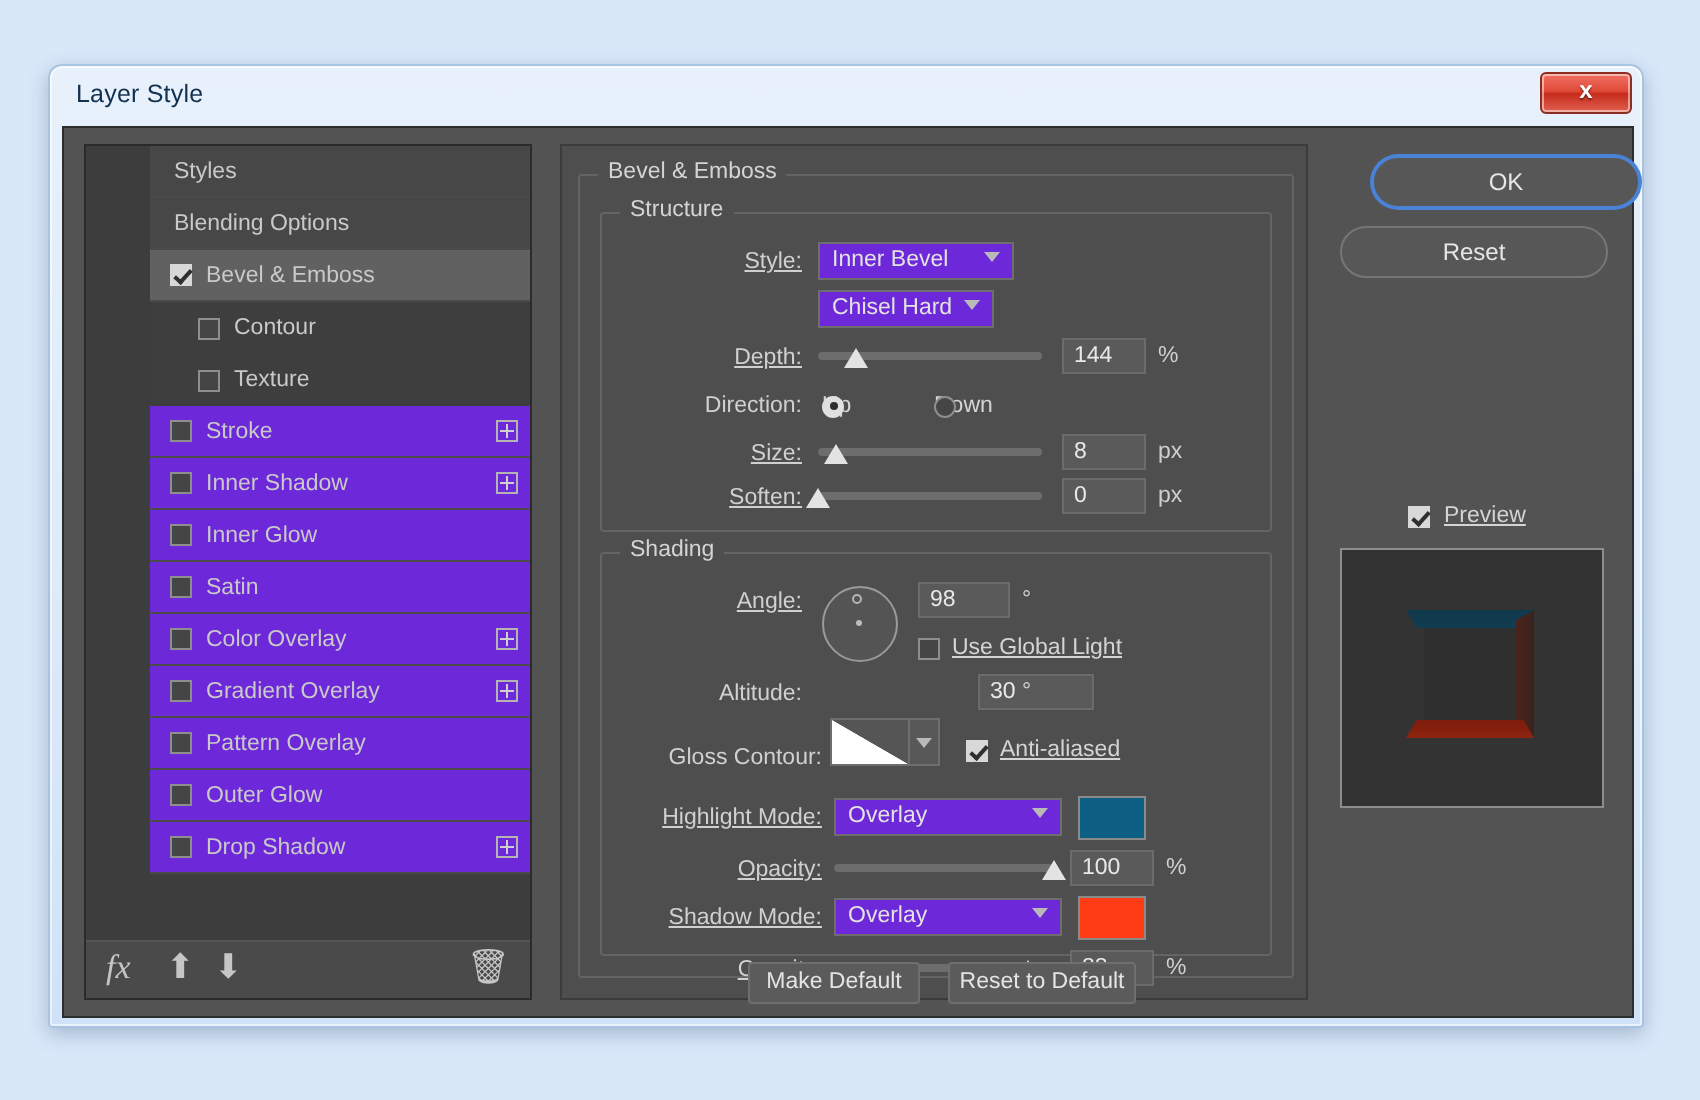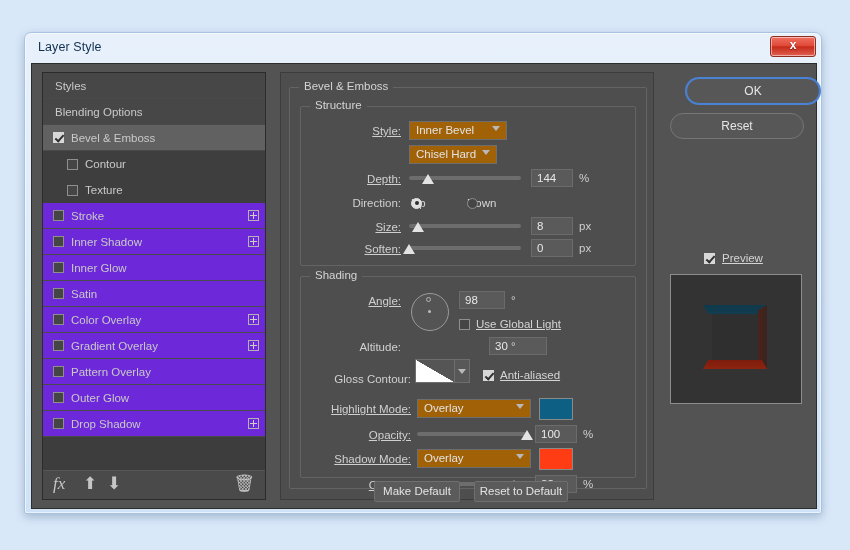--- a/index.html
+++ b/index.html
@@ -83,20 +83,21 @@
   
   #styles-panel {
     position: absolute;
     left: 10px;
     top: 8px;
     width: 224px;
     height: 428px;
     background: #3d3d3d;
     border: 1px solid #2b2b2b;
     box-sizing: border-box;
+    padding-left: 32px;
   }
   .style-row {
     position: relative;
     height: 26px;
     border-bottom: 1px solid #4a4a4a;
     box-sizing: border-box;
     display: flex;
     align-items: center;
     cursor: pointer;
     color: #c9c9c9;
@@ -200,21 +201,21 @@
     text-align: right;
     font-size: 11.5px;
     color: #d0d0d0;
     line-height: 20px;
   }
   .under { text-decoration: underline; }
 
   .select {
     position: absolute;
     height: 19px;
-    background: #a16207;
+    background: #6d28d9;
     border: 1px solid #6e6e6e;
     box-sizing: border-box;
     color: #e2e2e2;
     font-size: 11.5px;
     line-height: 17px;
     padding-left: 6px;
     cursor: pointer;
   }
   .select .caret {
     position: absolute;

